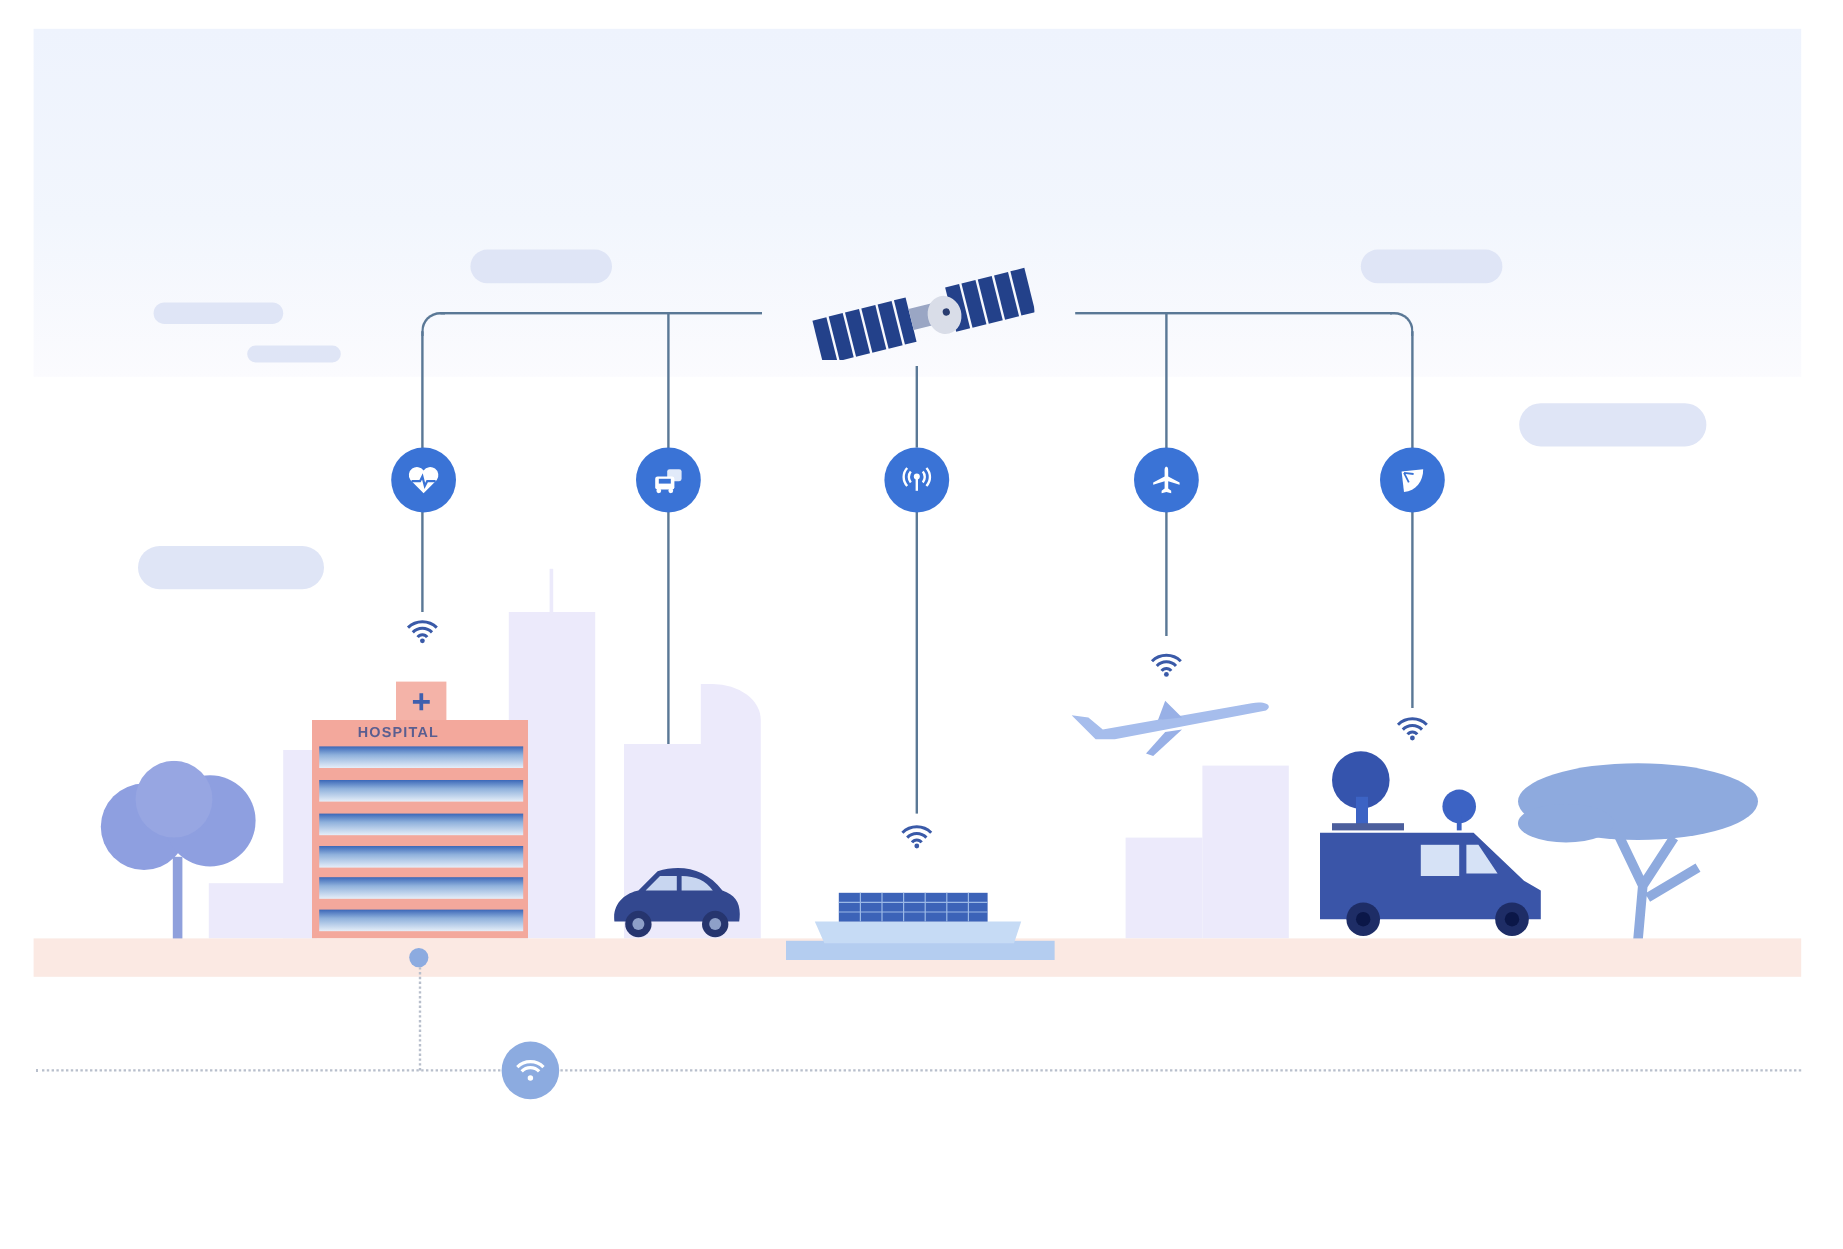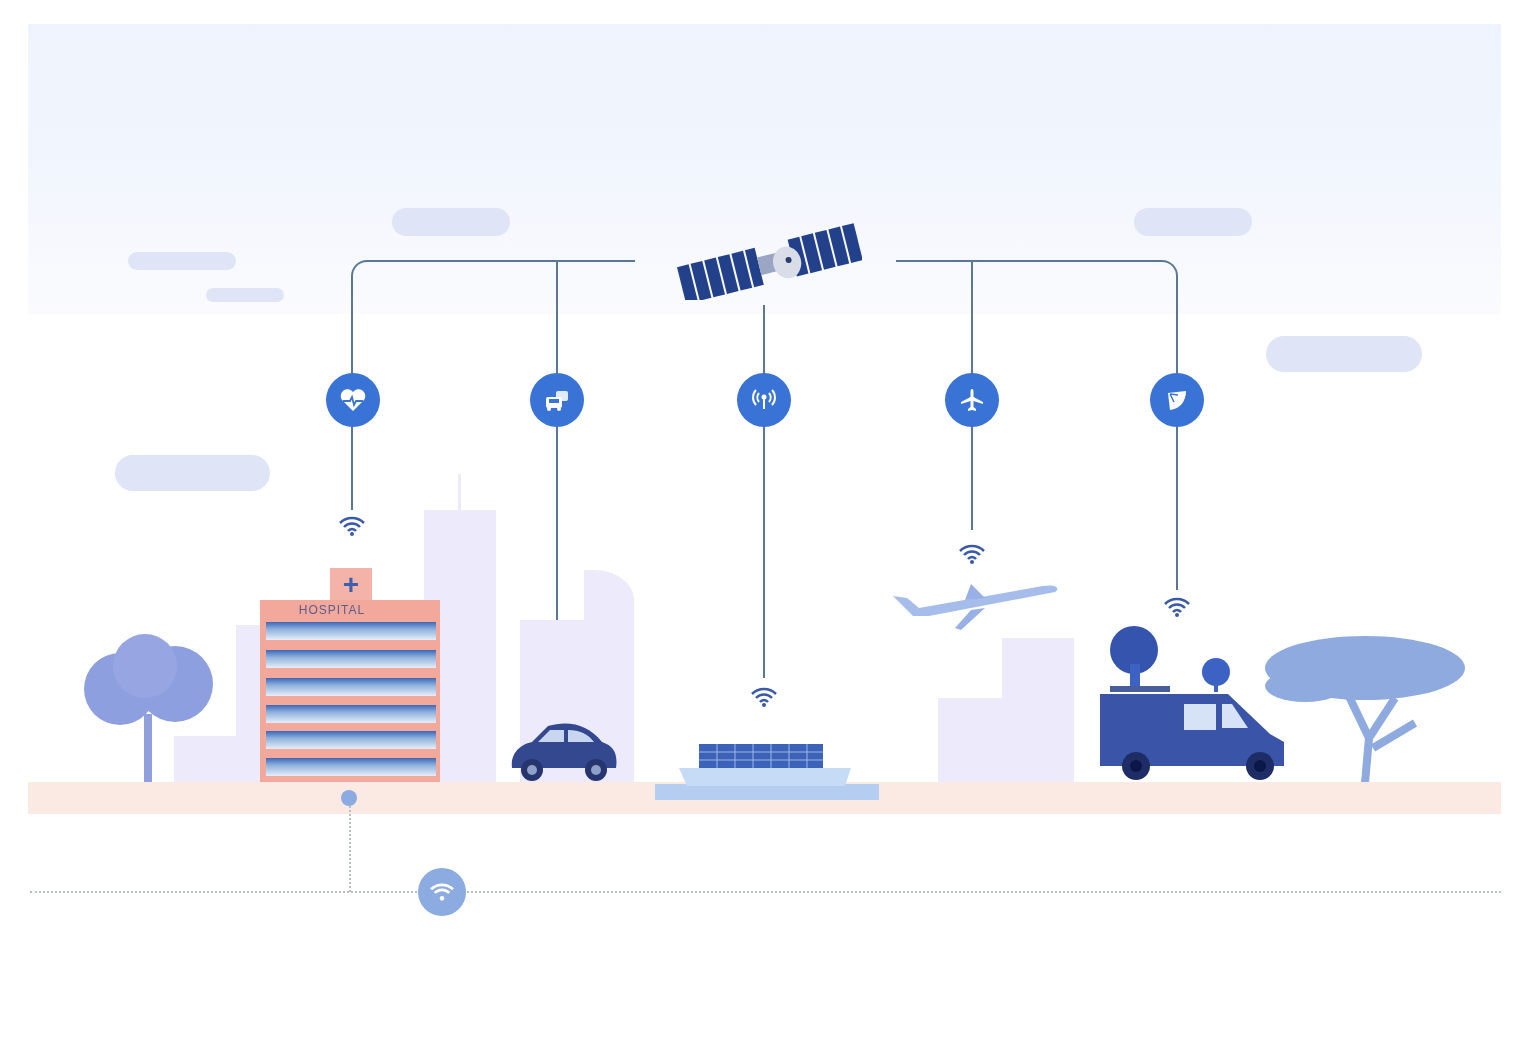--- a/index.html
+++ b/index.html
@@ -9,21 +9,21 @@
          background:linear-gradient(180deg,#eef3fd 0%,#f2f6fd 55%,#fbfbfe 100%); }
   .cloud { background:#dfe5f6; border-radius:40px; }
   .line-v { background:#5a7896; width:2px; }
   .line-h { background:#5a7896; height:2px; }
   .node { width:54px; height:54px; border-radius:50%; background:#3a73d6; display:flex; align-items:center; justify-content:center; }
   .node svg { width:30px; height:30px; }
   .wifi svg { width:30px; height:22px; }
   .ground { left:28px; top:782px; width:1473px; height:32px; background:#fbe9e3; }
   .building { background:#eceafb; }
   .hospital { left:260px; top:600px; width:180px; height:182px; background:#f3a89c; }
-  .hosp-label { left:260px; top:603px; width:144px; text-align:center; font-weight:normal; font-size:12px; color:#5a5e90; letter-spacing:1px; }
+  .hosp-label { left:260px; top:603px; width:144px; text-align:center; font-weight:bold; font-size:12px; color:#5a5e90; letter-spacing:1px; }
   .cross-box { left:330px; top:568px; width:42px; height:34px; background:#f4b3a8; display:flex; align-items:center; justify-content:center; color:#3f5fae; font-size:28px; font-weight:bold; }
   .win-row { left:266px; width:170px; height:18px; background:linear-gradient(180deg,#3b67b8 0%,#8fb1dc 40%,#e6eef8 100%); }
   .dotted-h { left:30px; top:891px; width:1471px; border-top:2px dotted #b8bfcc; height:0; }
   .dotted-v { left:349px; top:806px; height:86px; border-left:2px dotted #b8bfcc; width:0; }
   .pin { left:341px; top:790px; width:16px; height:16px; border-radius:50%; background:#8cabe0; }
   .wifi-big { left:418px; top:868px; width:48px; height:48px; border-radius:50%; background:#8cabe0; display:flex; align-items:center; justify-content:center; }
 </style>
 </head>
 <body>
 

